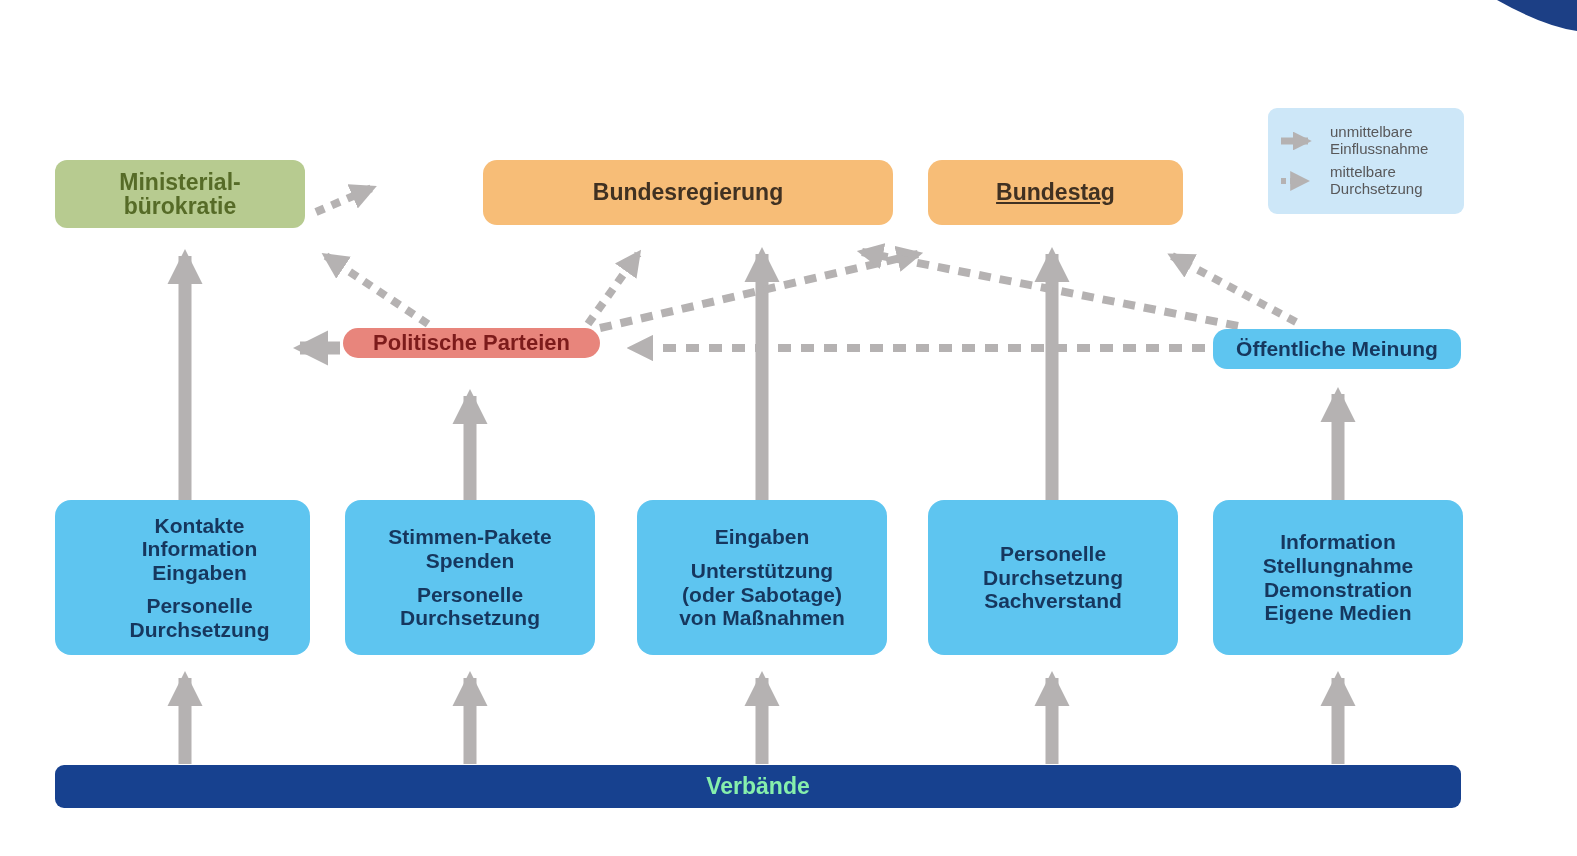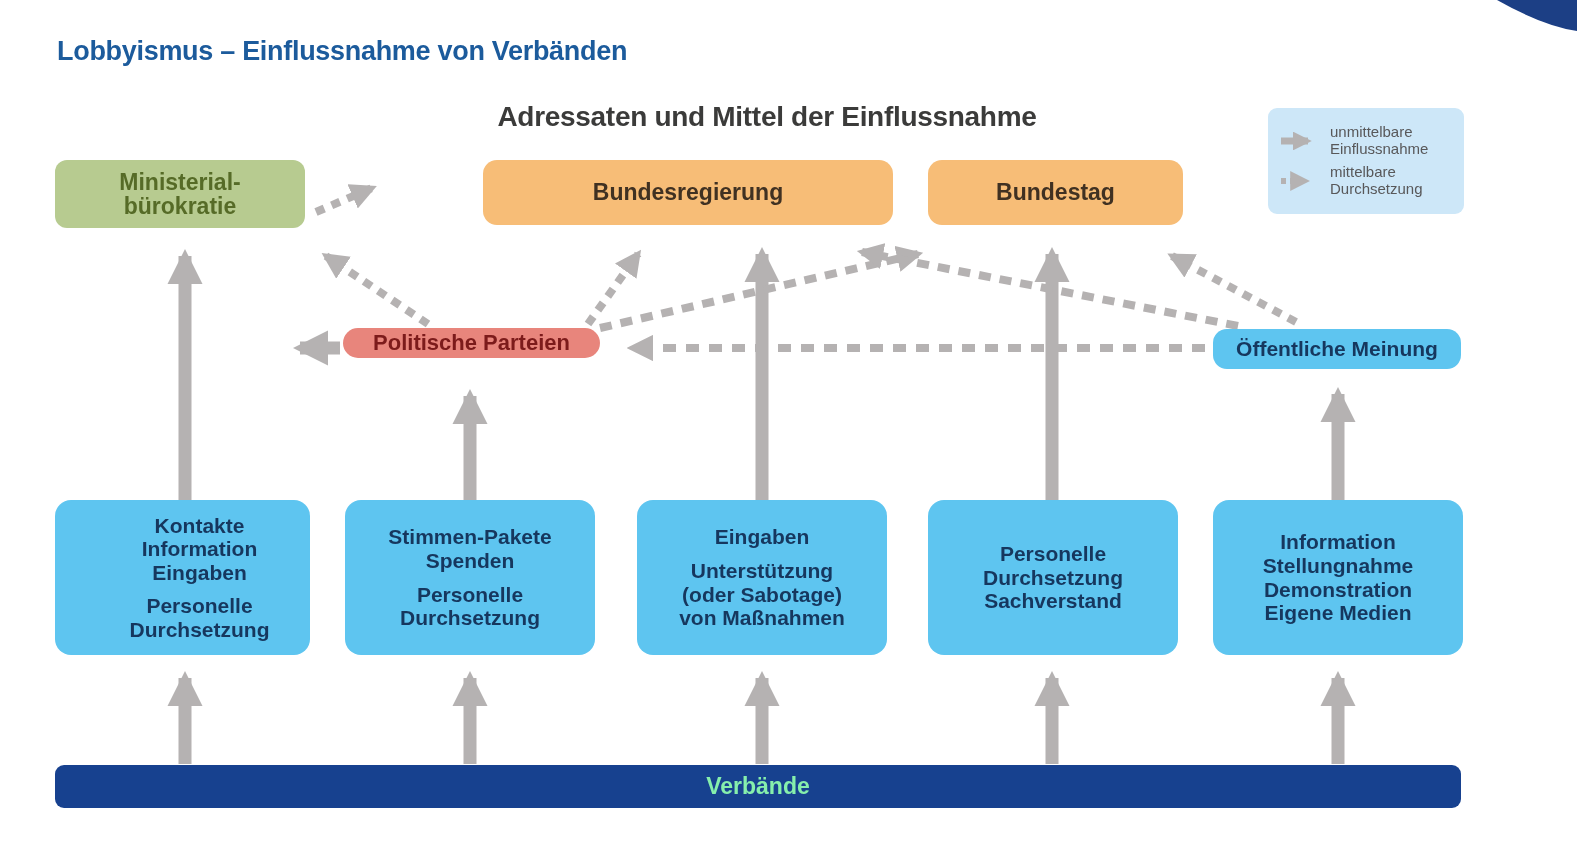--- a/index.html
+++ b/index.html
@@ -25,21 +25,21 @@
   .legend-label{font-size:15px;line-height:1.12;color:#58585a;white-space:pre-line;}
   .node{
     position:absolute;display:flex;align-items:center;justify-content:center;
     text-align:center;font-weight:bold;white-space:pre-line;box-sizing:border-box;
   }
   .node-green{left:55px;top:160px;width:250px;height:68px;background:#b7cb90;
     border-radius:12px;color:#566b27;font-size:23px;line-height:1.05;}
   .node-bundesregierung{left:475px;top:160px;width:410px;height:65px;background:#f7bd77;
     border-radius:14px;color:#403122;font-size:23px;margin-left:8px;}
   .node-bundestag{left:928px;top:160px;width:255px;height:65px;background:#f7bd77;
-    border-radius:14px;color:#403122;font-size:23px;}
+    border-radius:14px;color:#403122;font-size:23px;text-decoration:underline;}
   .node-parteien{left:343px;top:328px;width:257px;height:30px;background:#e8857c;
     border-radius:16px;color:#7c1b1b;font-size:22px;}
   .node-meinung{left:1213px;top:329px;width:248px;height:40px;background:#5ec5f0;
     border-radius:14px;color:#16375e;font-size:21px;}
   .means{
     position:absolute;top:500px;height:155px;background:#5ec5f0;border-radius:16px;
     display:flex;flex-direction:column;align-items:center;justify-content:center;
     gap:10px;color:#16375e;font-weight:bold;font-size:21px;line-height:1.12;
     text-align:center;box-sizing:border-box;
   }
@@ -88,22 +88,20 @@
     <line x1="316" y1="212" x2="372" y2="188" stroke="#b5b2b2" stroke-width="8" stroke-dasharray="9 8" marker-end="url(#ah-dash)"></line>
     <line x1="588" y1="324" x2="638" y2="254" stroke="#b5b2b2" stroke-width="8" stroke-dasharray="9 8" marker-end="url(#ah-dash)"></line>
     <line x1="600" y1="328" x2="918" y2="254" stroke="#b5b2b2" stroke-width="8" stroke-dasharray="12 9" marker-end="url(#ah-dash)"></line>
     <line x1="1238" y1="326" x2="862" y2="252" stroke="#b5b2b2" stroke-width="8" stroke-dasharray="12 9" marker-end="url(#ah-dash)"></line>
     <line x1="1296" y1="322" x2="1172" y2="256" stroke="#b5b2b2" stroke-width="8" stroke-dasharray="9 8" marker-end="url(#ah-dash)"></line>
     <line x1="1205" y1="348" x2="632" y2="348" stroke="#b5b2b2" stroke-width="8" stroke-dasharray="13 10" marker-end="url(#ah-dash)"></line>
 
     <path d="M1577 0 L1497 0 Q1543 26 1577 31 Z" fill="#1c3f85"></path>
   </svg>
 
-  <div class="title">Lobbyismus – Einflussnahme von Verbänden</div>
-  <div class="subtitle">Adressaten und Mittel der Einflussnahme</div>
 
   <div class="legend">
     <div class="legend-row">
       <svg width="44" height="20">
         <line x1="3" y1="10" x2="30" y2="10" stroke="#b5b2b2" stroke-width="7" marker-end="url(#ah-solid)"></line>
       </svg>
       <span class="legend-label">unmittelbare
 Einflussnahme</span>
     </div>
     <div class="legend-row">

